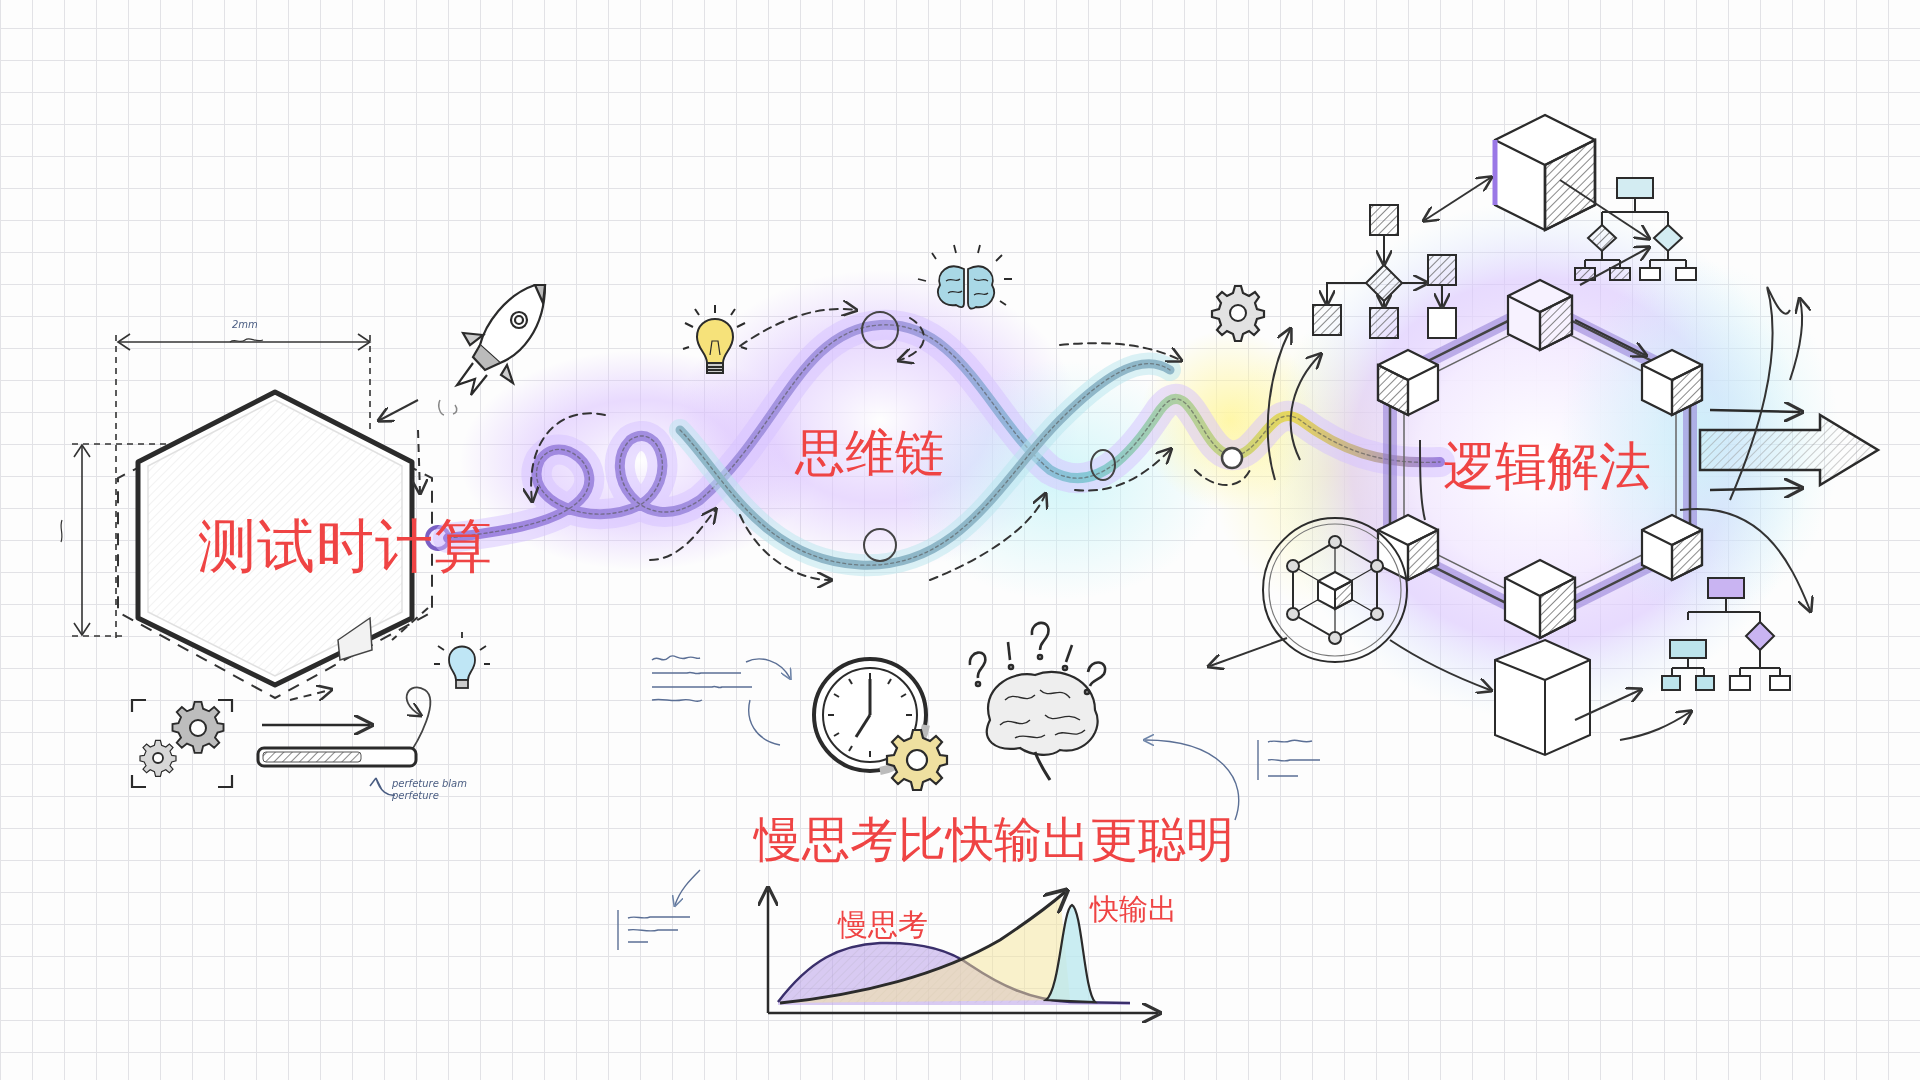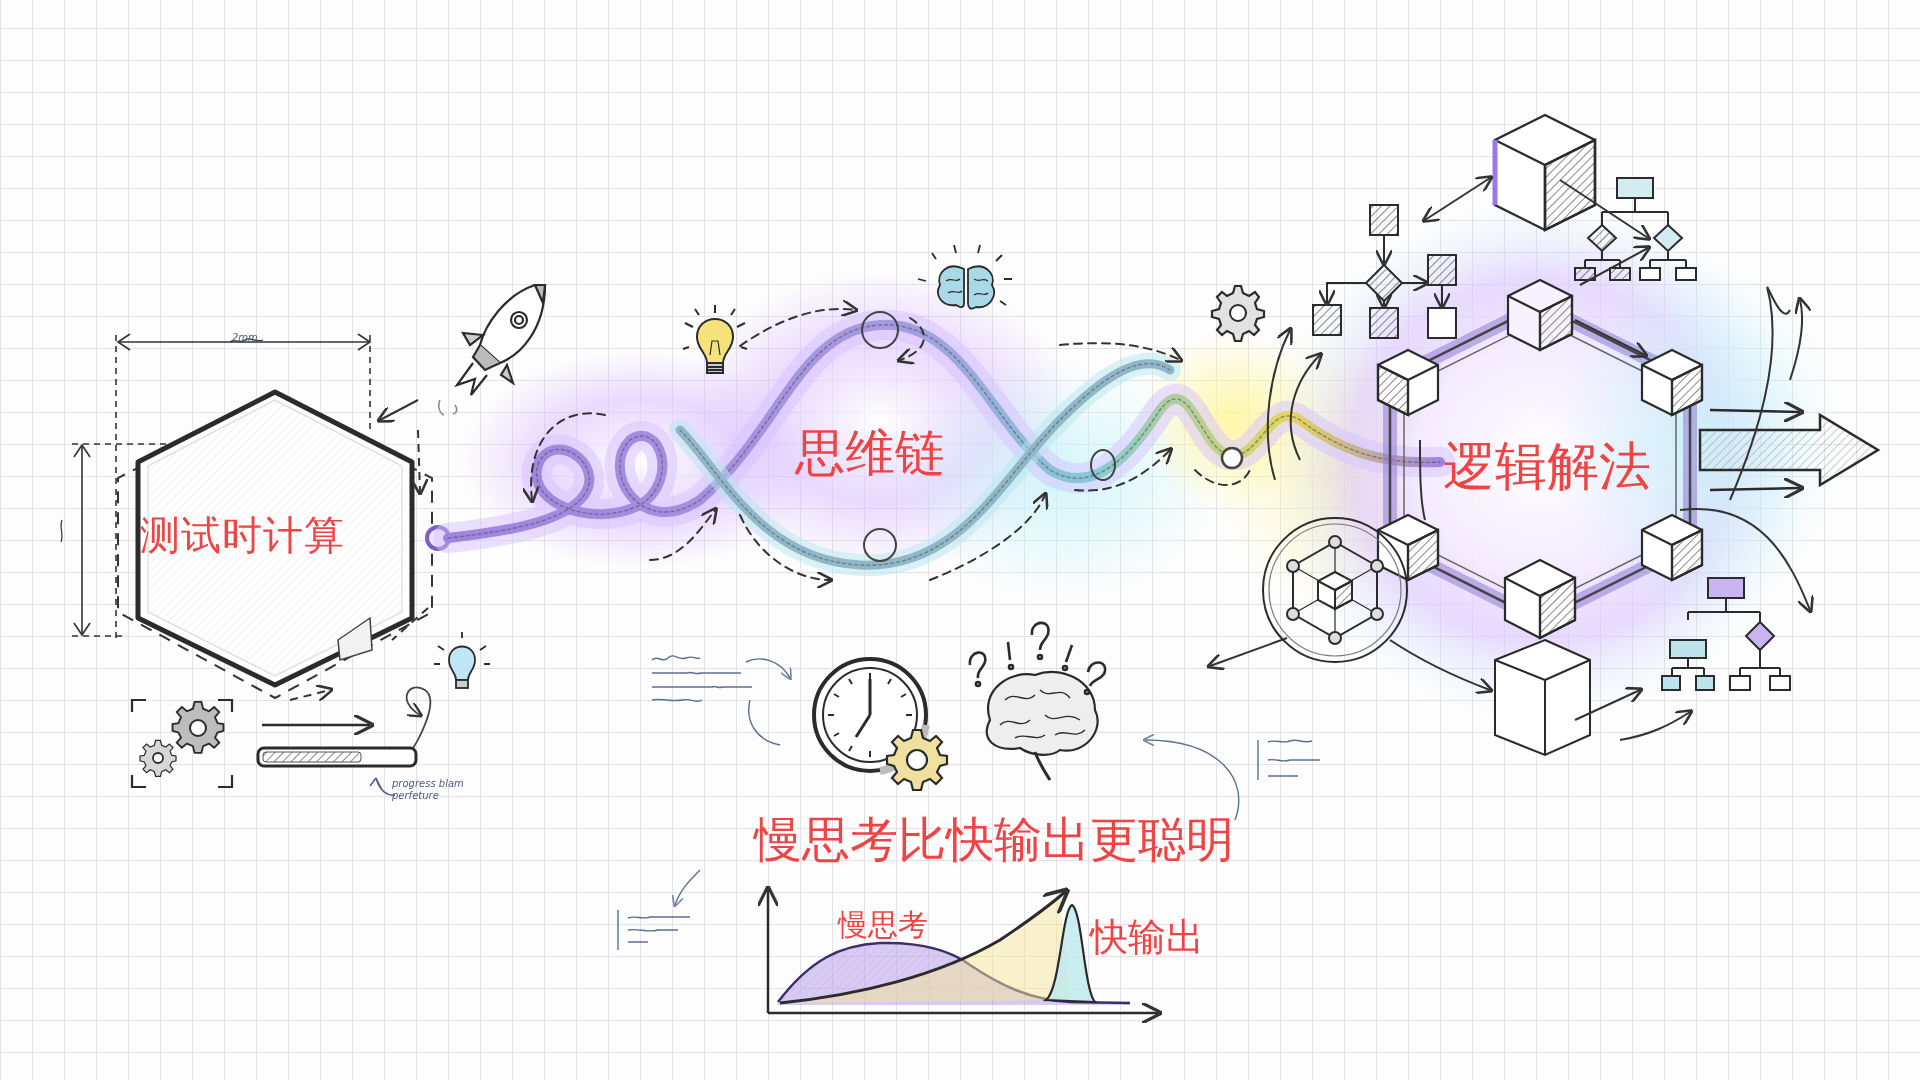--- a/index.html
+++ b/index.html
@@ -6,26 +6,26 @@
   body{width:1920px;height:1080px;overflow:hidden;position:relative;
     background-color:#fdfdfd;
     background-image:
       linear-gradient(to right, #e2e2e6 1.5px, transparent 1.5px),
       linear-gradient(to bottom, #e2e2e6 1.5px, transparent 1.5px);
     background-size:32px 32px;
     background-position:0 -4px;
     font-family:"DejaVu Sans","Liberation Sans",sans-serif;}
   svg.canvas{position:absolute;left:0;top:0;width:1920px;height:1080px;}
   .label{position:absolute;color:#ef4444;font-family:"DejaVu Sans",sans-serif;white-space:nowrap;}
-  .lbl-ttc{left:140px;top:508px;font-size:40px;letter-spacing:1px;}
+  .lbl-ttc{left:150px;top:508px;font-size:58px;letter-spacing:1px;padding-left:48px;}
   .lbl-cot{left:795px;top:420px;font-size:50px;}
   .lbl-logic{left:1425px;top:432px;font-size:52px;margin-left:18px;}
   .lbl-slogan{left:754px;top:808px;font-size:48px;}
   .lbl-slow{left:838px;top:905px;font-size:30px;text-align:center;}
-  .lbl-fast{left:1090px;top:912px;font-size:38px;}
+  .lbl-fast{left:1090px;top:890px;font-size:29px;}
   .note{position:absolute;color:#4a5d82;font-size:10px;font-family:"DejaVu Sans",sans-serif;white-space:nowrap;font-style:italic;}
 </style>
 </head>
 <body>
 
 <svg class="canvas" viewBox="0 0 1920 1080" xmlns="http://www.w3.org/2000/svg">
   <defs>
     <pattern id="hatch" width="6" height="6" patternUnits="userSpaceOnUse" patternTransform="rotate(45)">
       <line x1="0" y1="0" x2="0" y2="6" stroke="#555" stroke-width="1.4"></line>
     </pattern>
@@ -394,15 +394,15 @@
     <path d="M1046,1000 C1060,990 1062,910 1072,905 C1082,910 1084,990 1095,1002 Z" fill="#bde8ef" fill-opacity="0.8" stroke="#2b2b2b" stroke-width="2.2"></path>
   </g>
 </svg>
 
 <div class="label lbl-ttc">测试时计算</div>
 <div class="label lbl-cot">思维链</div>
 <div class="label lbl-logic">逻辑解法</div>
 <div class="label lbl-slogan">慢思考比快输出更聪明</div>
 <div class="label lbl-slow">慢思考</div>
 <div class="label lbl-fast">快输出</div>
-<div class="note" style="left:232px;top:332px;">2mm</div>
-<div class="note" style="left:392px;top:778px;">progress blam</div>
+<div class="note" style="left:232px;top:319px;">2mm</div>
+<div class="note" style="left:392px;top:778px;">perfeture blam</div>
 <div class="note" style="left:392px;top:790px;font-style:italic;">perfeture</div>
 
 </body></html>

